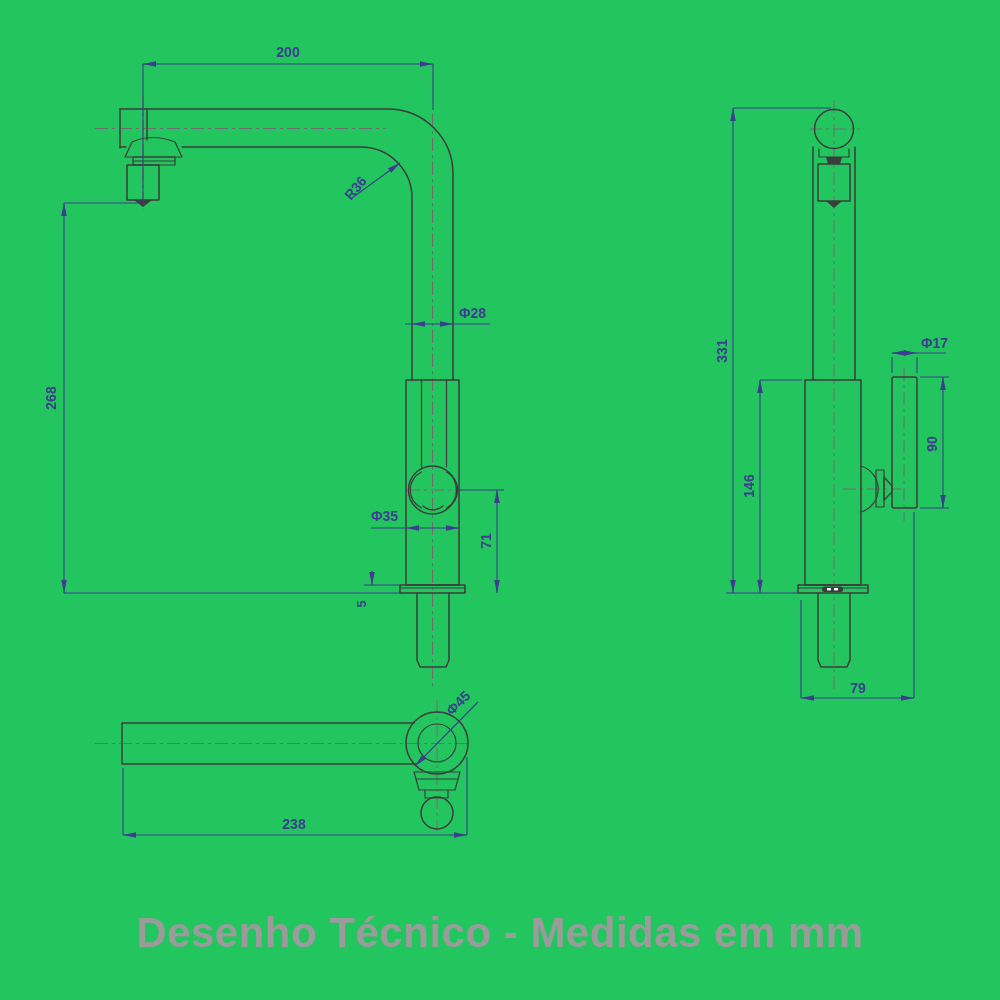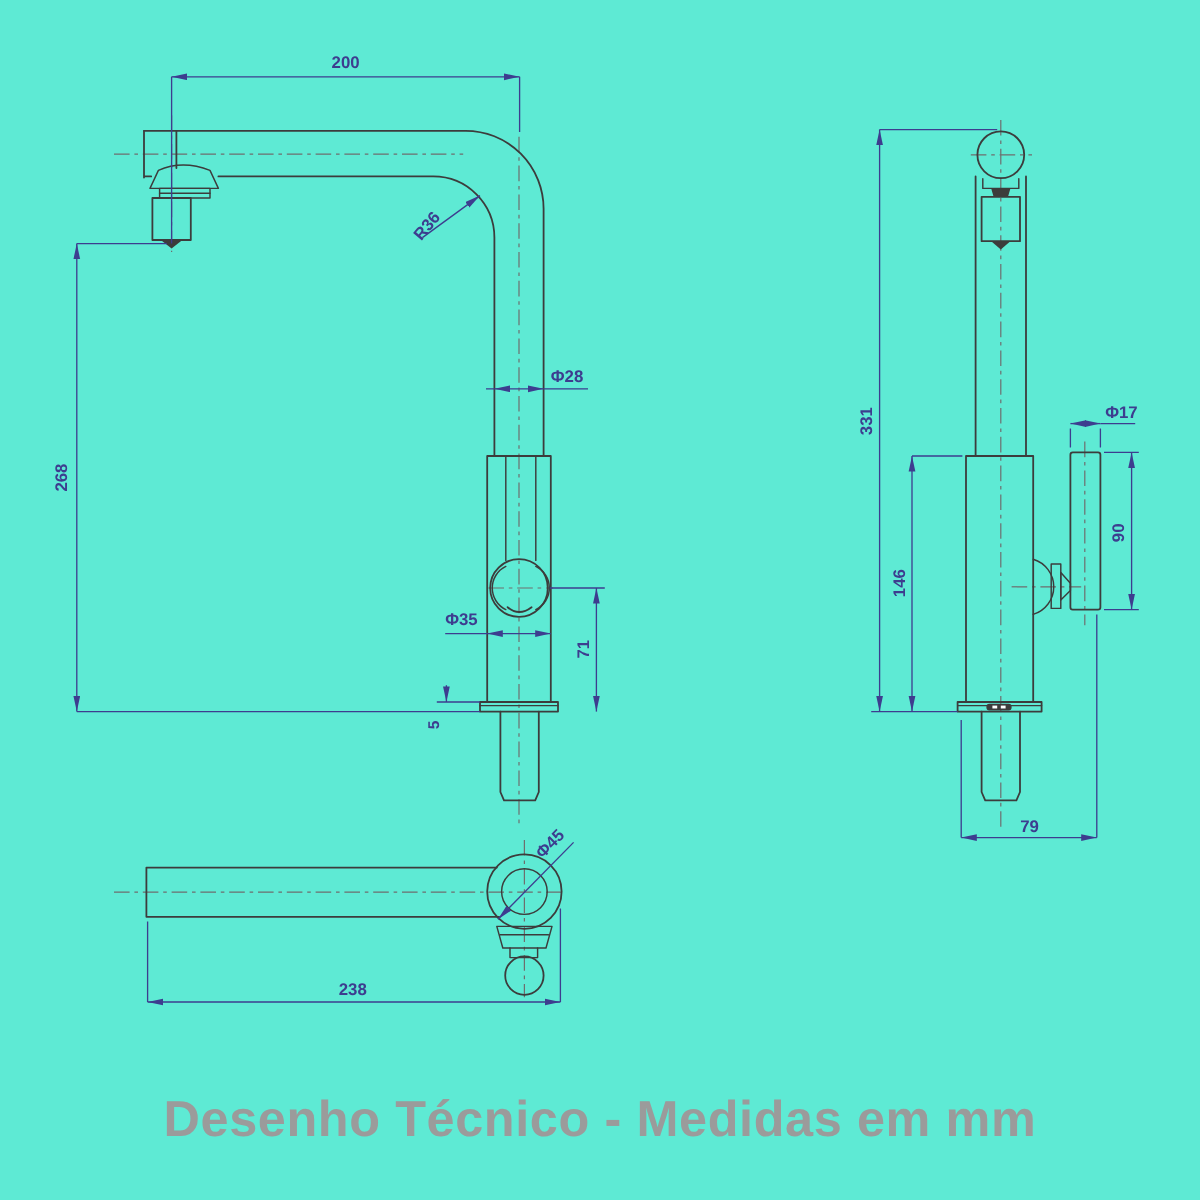--- a/index.html
+++ b/index.html
@@ -1,16 +1,16 @@
 <!DOCTYPE html>
 <html><head>
 <meta charset="utf-8">
 <style>
   html,body{margin:0;padding:0;background:#ffffff;}
-  .stage{position:relative;width:1000px;height:1000px;background:#5eead4;overflow:hidden;}
+  .stage{position:relative;width:1000px;height:1000px;background:#22c55e;overflow:hidden;}
   svg{display:block;}
   .obj{stroke:#3c3c3c;stroke-width:1.5;fill:none;stroke-linejoin:round;stroke-linecap:round;}
   .obj2{stroke:#3c3c3c;stroke-width:1.2;fill:none;stroke-linejoin:round;stroke-linecap:round;}
   .dark{fill:#3c3c3c;stroke:none;}
   .cl{stroke:#6e6e6e;stroke-width:1;fill:none;stroke-dasharray:13 4 3 4;}
   .dim{stroke:#3d3d8f;stroke-width:1.1;fill:none;}
   .dimtxt{fill:#3d3d8f;font:bold 14px "Liberation Sans", sans-serif;}
   .dimtxt-sm{fill:#3d3d8f;font:bold 13px "Liberation Sans", sans-serif;}
   .caption{fill:#9b9b9b;font:bold 42px "Liberation Sans", sans-serif;letter-spacing:0.5px;}
 </style>

